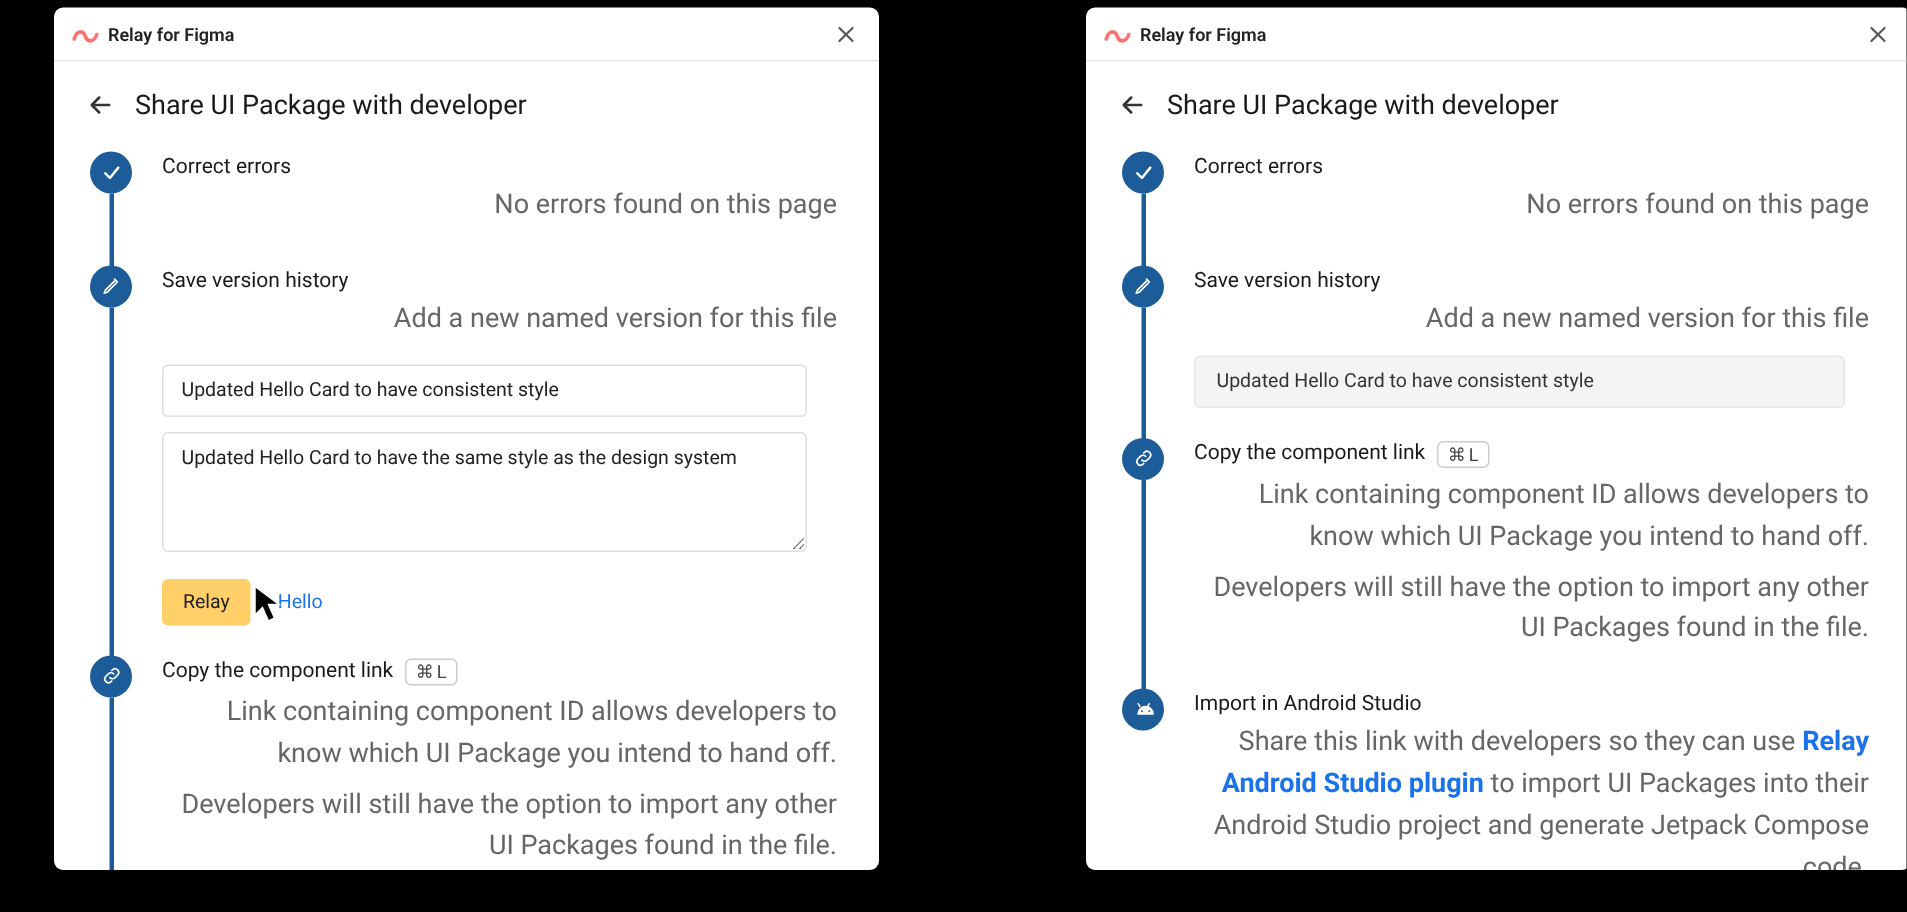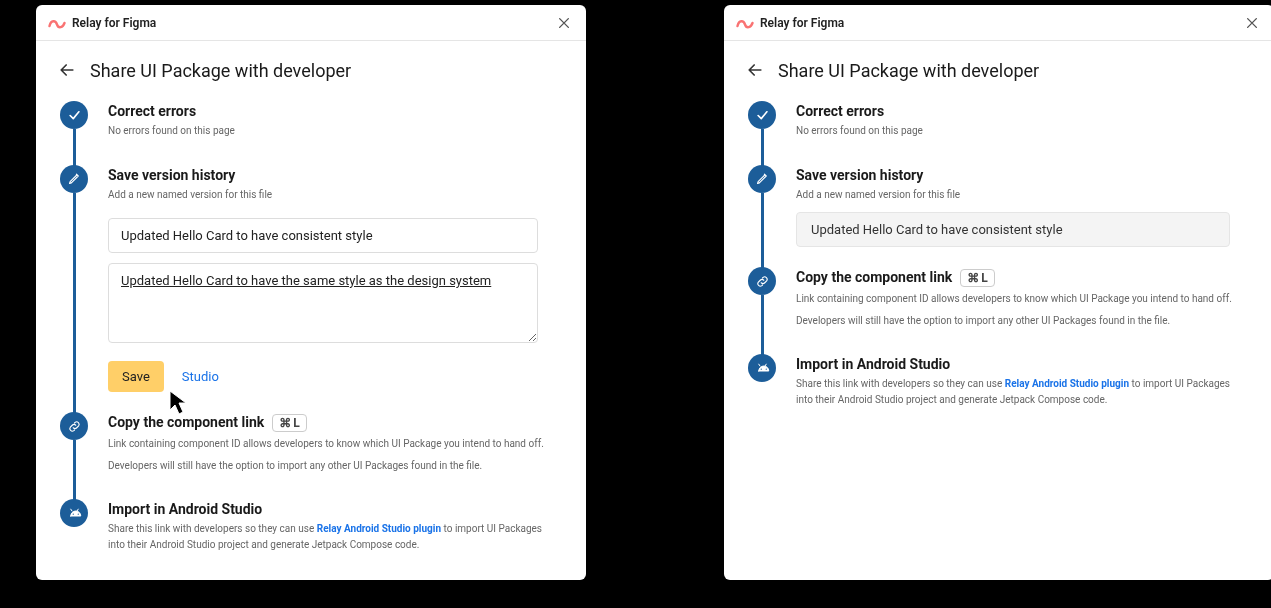--- a/index.html
+++ b/index.html
@@ -72,36 +72,36 @@
   .badge svg { width:15px; height:15px; }
   .line {
     position:absolute;
     left:13px; top:28px; bottom:-2px;
     width:3px; background:#1c5d99;
     z-index:1;
   }
   .step:last-child .line { display:none; }
 
   .body { flex:1; padding: 2px 4px 20px 8px; min-width:0; }
-  .body h3 { margin:0 0 4px 0; font-size:14px; font-weight:700; color:#1a1a1a; }
-  .body .sub { font-size:10px; color:#666; line-height:1.55; margin-bottom:6px; }
+  .body h3 { margin:0 0 4px 0; font-size:14px; font-weight:400; color:#1a1a1a; }
+  .body .sub { font-size:18px; color:#666; line-height:1.55; margin-bottom:6px;text-align:right; }
   .body .sub + .sub { margin-top:6px; }
 
   .input {
     width: 430px; max-width:100%;
     border:1px solid #ddd;
     border-radius:4px;
     padding: 9px 12px;
     font-size:13px;
     font-family: inherit;
     color:#222;
     background:#fff;
     margin-top:10px;
   }
-  textarea.input { height:80px; resize:both;text-decoration:underline; }
+  textarea.input { height:80px; resize:both; }
 
   .readonly-version {
     width: 434px; max-width:100%;
     border:1px solid #e5e5e5;
     border-radius:4px;
     padding: 9px 14px;
     font-size:13px;
     color:#333;
     background:#f4f4f4;
     margin-top:10px;
@@ -207,22 +207,22 @@
               </svg>
           </div>
           <div class="line"></div>
         </div>
         <div class="body">
           <h3>Save version history</h3>
           <div class="sub">Add a new named version for this file</div>
           <input class="input" type="text" value="Updated Hello Card to have consistent style" style="">
           <textarea class="input" style="">Updated Hello Card to have the same style as the design system</textarea>
           <div class="btn-row">
-            <button class="btn-save">Save</button>
-            <button class="btn-cancel">Studio</button>
+            <button class="btn-save">Relay</button>
+            <button class="btn-cancel">Hello</button>
           </div>
         </div>
       </div>
 
       <div class="step">
         <div class="rail">
           <div class="badge">
             <svg viewBox="0 0 24 24">
                 <path d="M10 14a4 4 0 005.6 0l3-3a4 4 0 00-5.6-5.6l-1 1 M14 10a4 4 0 00-5.6 0l-3 3a4 4 0 005.6 5.6l1-1" stroke="#fff" stroke-width="1.8" fill="none" stroke-linecap="round"></path>
               </svg>

